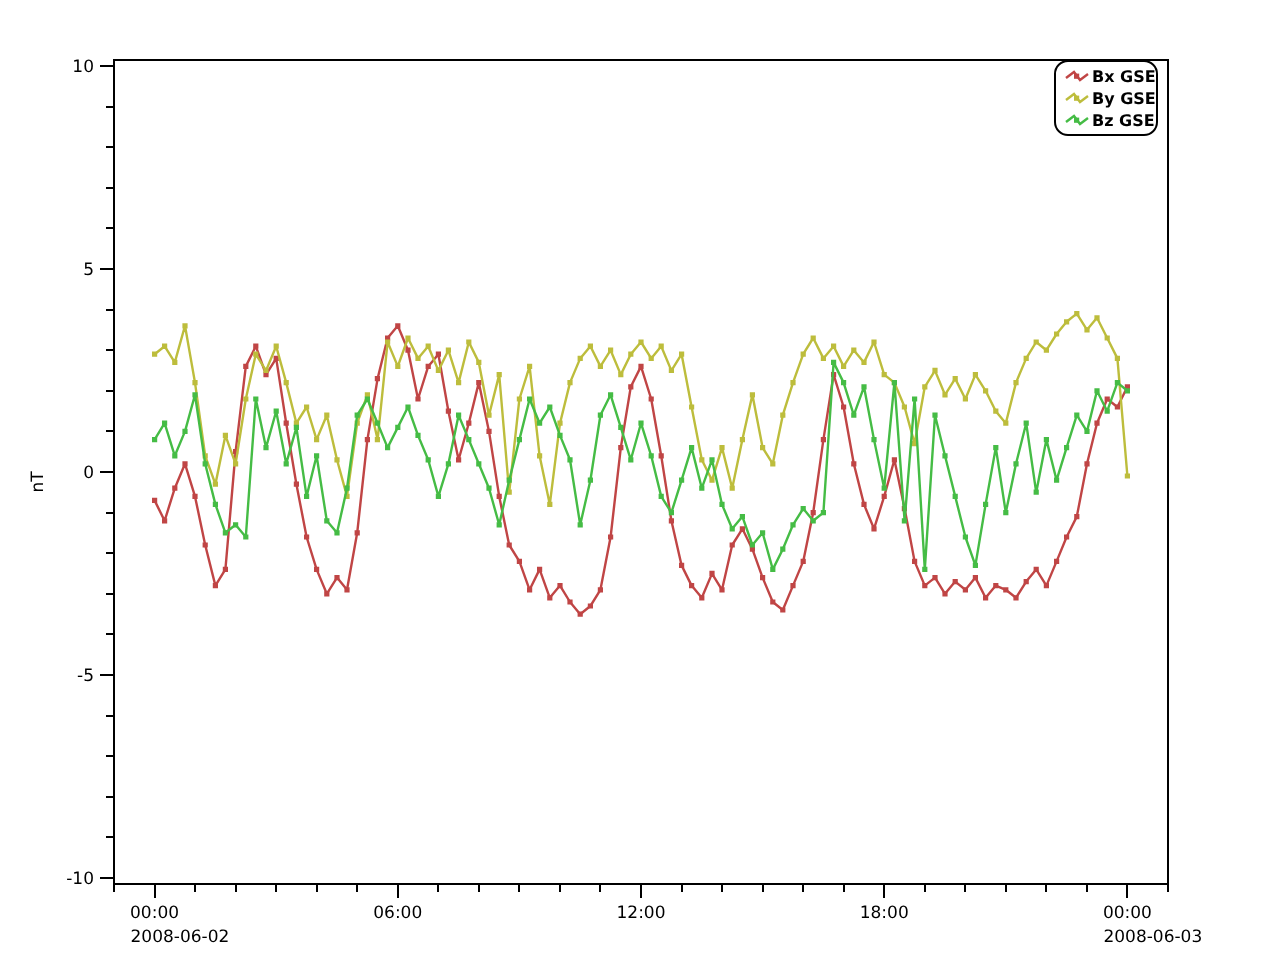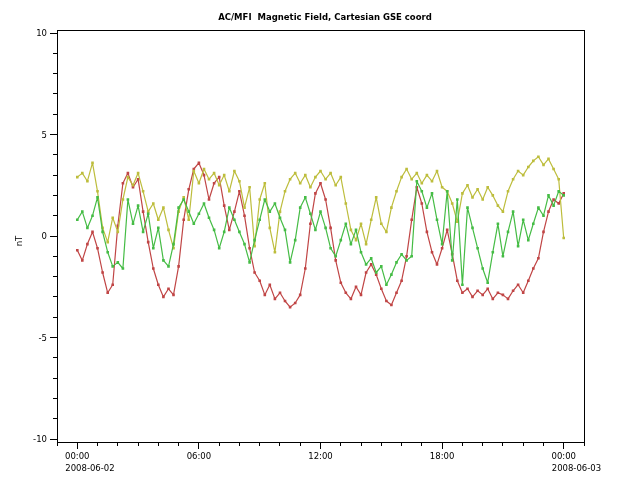--- a/index.html
+++ b/index.html
@@ -16,21 +16,20 @@
               display:flex;flex-direction:column;justify-content:center;
               padding:1px 0 1px 4px;box-sizing:border-box;}
   .legend-row{display:flex;align-items:center;height:11px;}
   .legend-row svg{position:static;flex:0 0 auto;}
   .legend-label{font-size:8px;font-weight:bold;line-height:9px;margin-left:1px;white-space:pre;}
 </style>
 </head>
 <body>
 
 <div class="screen">
-  <div class="plot-title">AC/MFI  Magnetic Field, Cartesian GSE coord</div>
   <div class="y-axis-label">nT</div>
 
   <svg id="plot" width="640" height="480">
       <g stroke="#000000" stroke-width="1" shape-rendering="crispEdges">
         <rect x="57" y="30" width="527" height="412" fill="none"></rect>
       </g>
       <g stroke="#000000" stroke-width="1" shape-rendering="crispEdges">
         <line x1="50" y1="439" x2="57" y2="439"></line>
         <line x1="53" y1="418.70000000000005" x2="57" y2="418.70000000000005"></line>
         <line x1="53" y1="398.4" x2="57" y2="398.4"></line>
@@ -101,13 +100,36 @@
       <g>
         <polyline points="77.3,177.1 82.3,173.1 87.4,181.2 92.5,162.9 97.5,191.3 102.6,227.9 107.7,242.1 112.7,217.7 117.8,231.9 122.9,199.5 127.9,177.1 133.0,185.3 138.1,173.1 143.1,191.3 148.2,211.6 153.3,203.5 158.3,219.8 163.4,207.6 168.5,229.9 173.5,248.2 178.6,211.6 183.7,197.4 188.8,219.8 193.8,171.0 198.9,183.2 204.0,169.0 209.0,179.2 214.1,173.1 219.2,185.3 224.2,175.1 229.3,191.3 234.4,171.0 239.4,181.2 244.5,207.6 249.6,187.3 254.6,246.2 259.7,199.5 264.8,183.2 269.8,227.9 274.9,252.2 280.0,211.6 285.0,191.3 290.1,179.2 295.2,173.1 300.2,183.2 305.3,175.1 310.4,187.3 315.4,177.1 320.5,171.0 325.6,179.2 330.6,173.1 335.7,185.3 340.8,177.1 345.8,203.5 350.9,229.9 356.0,240.1 361.0,223.8 366.1,244.1 371.2,219.8 376.2,197.4 381.3,223.8 386.4,231.9 391.4,207.6 396.5,191.3 401.6,177.1 406.6,169.0 411.7,179.2 416.8,173.1 421.8,183.2 426.9,175.1 432.0,181.2 437.0,171.0 442.1,187.3 447.2,191.3 452.3,203.5 457.3,221.8 462.4,193.4 467.5,185.3 472.5,197.4 477.6,189.3 482.7,199.5 487.7,187.3 492.8,195.4 497.9,205.6 502.9,211.6 508.0,191.3 513.1,179.2 518.1,171.0 523.2,175.1 528.3,167.0 533.3,160.9 538.4,156.8 543.5,164.9 548.5,158.9 553.6,169.0 558.7,179.2 563.7,238.0" fill="none" stroke="#bdbd3c" stroke-width="1.2" stroke-linejoin="round"></polyline>
         <path d="M76.0 175.8h2.6v2.6h-2.6ZM81.0 171.8h2.6v2.6h-2.6ZM86.1 179.9h2.6v2.6h-2.6ZM91.2 161.6h2.6v2.6h-2.6ZM96.2 190.0h2.6v2.6h-2.6ZM101.3 226.6h2.6v2.6h-2.6ZM106.4 240.8h2.6v2.6h-2.6ZM111.4 216.4h2.6v2.6h-2.6ZM116.5 230.6h2.6v2.6h-2.6ZM121.6 198.2h2.6v2.6h-2.6ZM126.6 175.8h2.6v2.6h-2.6ZM131.7 183.9h2.6v2.6h-2.6ZM136.8 171.8h2.6v2.6h-2.6ZM141.8 190.0h2.6v2.6h-2.6ZM146.9 210.3h2.6v2.6h-2.6ZM152.0 202.2h2.6v2.6h-2.6ZM157.0 218.5h2.6v2.6h-2.6ZM162.1 206.3h2.6v2.6h-2.6ZM167.2 228.6h2.6v2.6h-2.6ZM172.2 246.9h2.6v2.6h-2.6ZM177.3 210.3h2.6v2.6h-2.6ZM182.4 196.1h2.6v2.6h-2.6ZM187.4 218.5h2.6v2.6h-2.6ZM192.5 169.7h2.6v2.6h-2.6ZM197.6 181.9h2.6v2.6h-2.6ZM202.7 167.7h2.6v2.6h-2.6ZM207.7 177.9h2.6v2.6h-2.6ZM212.8 171.8h2.6v2.6h-2.6ZM217.9 183.9h2.6v2.6h-2.6ZM222.9 173.8h2.6v2.6h-2.6ZM228.0 190.0h2.6v2.6h-2.6ZM233.1 169.7h2.6v2.6h-2.6ZM238.1 179.9h2.6v2.6h-2.6ZM243.2 206.3h2.6v2.6h-2.6ZM248.3 186.0h2.6v2.6h-2.6ZM253.3 244.8h2.6v2.6h-2.6ZM258.4 198.2h2.6v2.6h-2.6ZM263.5 181.9h2.6v2.6h-2.6ZM268.5 226.6h2.6v2.6h-2.6ZM273.6 250.9h2.6v2.6h-2.6ZM278.7 210.3h2.6v2.6h-2.6ZM283.7 190.0h2.6v2.6h-2.6ZM288.8 177.9h2.6v2.6h-2.6ZM293.9 171.8h2.6v2.6h-2.6ZM298.9 181.9h2.6v2.6h-2.6ZM304.0 173.8h2.6v2.6h-2.6ZM309.1 186.0h2.6v2.6h-2.6ZM314.1 175.8h2.6v2.6h-2.6ZM319.2 169.7h2.6v2.6h-2.6ZM324.3 177.9h2.6v2.6h-2.6ZM329.3 171.8h2.6v2.6h-2.6ZM334.4 183.9h2.6v2.6h-2.6ZM339.5 175.8h2.6v2.6h-2.6ZM344.5 202.2h2.6v2.6h-2.6ZM349.6 228.6h2.6v2.6h-2.6ZM354.7 238.8h2.6v2.6h-2.6ZM359.7 222.5h2.6v2.6h-2.6ZM364.8 242.8h2.6v2.6h-2.6ZM369.9 218.5h2.6v2.6h-2.6ZM374.9 196.1h2.6v2.6h-2.6ZM380.0 222.5h2.6v2.6h-2.6ZM385.1 230.6h2.6v2.6h-2.6ZM390.1 206.3h2.6v2.6h-2.6ZM395.2 190.0h2.6v2.6h-2.6ZM400.3 175.8h2.6v2.6h-2.6ZM405.3 167.7h2.6v2.6h-2.6ZM410.4 177.9h2.6v2.6h-2.6ZM415.5 171.8h2.6v2.6h-2.6ZM420.5 181.9h2.6v2.6h-2.6ZM425.6 173.8h2.6v2.6h-2.6ZM430.7 179.9h2.6v2.6h-2.6ZM435.7 169.7h2.6v2.6h-2.6ZM440.8 186.0h2.6v2.6h-2.6ZM445.9 190.0h2.6v2.6h-2.6ZM450.9 202.2h2.6v2.6h-2.6ZM456.0 220.5h2.6v2.6h-2.6ZM461.1 192.1h2.6v2.6h-2.6ZM466.2 183.9h2.6v2.6h-2.6ZM471.2 196.1h2.6v2.6h-2.6ZM476.3 188.0h2.6v2.6h-2.6ZM481.4 198.2h2.6v2.6h-2.6ZM486.4 186.0h2.6v2.6h-2.6ZM491.5 194.1h2.6v2.6h-2.6ZM496.6 204.3h2.6v2.6h-2.6ZM501.6 210.3h2.6v2.6h-2.6ZM506.7 190.0h2.6v2.6h-2.6ZM511.8 177.9h2.6v2.6h-2.6ZM516.8 169.7h2.6v2.6h-2.6ZM521.9 173.8h2.6v2.6h-2.6ZM527.0 165.7h2.6v2.6h-2.6ZM532.0 159.6h2.6v2.6h-2.6ZM537.1 155.5h2.6v2.6h-2.6ZM542.2 163.6h2.6v2.6h-2.6ZM547.2 157.6h2.6v2.6h-2.6ZM552.3 167.7h2.6v2.6h-2.6ZM557.4 177.9h2.6v2.6h-2.6ZM562.4 236.7h2.6v2.6h-2.6Z" fill="#bdbd3c" stroke="none"></path>
       </g>
       <g>
         <polyline points="77.3,219.8 82.3,211.6 87.4,227.9 92.5,215.7 97.5,197.4 102.6,231.9 107.7,252.2 112.7,266.4 117.8,262.4 122.9,268.5 127.9,199.5 133.0,223.8 138.1,205.6 143.1,231.9 148.2,213.7 153.3,248.2 158.3,227.9 163.4,260.4 168.5,266.4 173.5,244.1 178.6,207.6 183.7,199.5 188.8,211.6 193.8,223.8 198.9,213.7 204.0,203.5 209.0,217.7 214.1,229.9 219.2,248.2 224.2,231.9 229.3,207.6 234.4,219.8 239.4,231.9 244.5,244.1 249.6,262.4 254.6,240.1 259.7,219.8 264.8,199.5 269.8,211.6 274.9,203.5 280.0,217.7 285.0,229.9 290.1,262.4 295.2,240.1 300.2,207.6 305.3,197.4 310.4,213.7 315.4,229.9 320.5,211.6 325.6,227.9 330.6,248.2 335.7,256.3 340.8,240.1 345.8,223.8 350.9,244.1 356.0,229.9 361.0,252.2 366.1,264.4 371.2,258.3 376.2,272.5 381.3,266.4 386.4,284.7 391.4,274.6 396.5,262.4 401.6,254.3 406.6,260.4 411.7,256.3 416.8,181.2 421.8,191.3 426.9,207.6 432.0,193.4 437.0,219.8 442.1,244.1 447.2,191.3 452.3,260.4 457.3,199.5 462.4,284.7 467.5,207.6 472.5,227.9 477.6,248.2 482.7,268.5 487.7,282.7 492.8,252.2 497.9,223.8 502.9,256.3 508.0,231.9 513.1,211.6 518.1,246.2 523.2,219.8 528.3,240.1 533.3,223.8 538.4,207.6 543.5,215.7 548.5,195.4 553.6,205.6 558.7,191.3 563.7,195.4" fill="none" stroke="#45bc45" stroke-width="1.2" stroke-linejoin="round"></polyline>
         <path d="M76.0 218.5h2.6v2.6h-2.6ZM81.0 210.3h2.6v2.6h-2.6ZM86.1 226.6h2.6v2.6h-2.6ZM91.2 214.4h2.6v2.6h-2.6ZM96.2 196.1h2.6v2.6h-2.6ZM101.3 230.6h2.6v2.6h-2.6ZM106.4 250.9h2.6v2.6h-2.6ZM111.4 265.1h2.6v2.6h-2.6ZM116.5 261.1h2.6v2.6h-2.6ZM121.6 267.2h2.6v2.6h-2.6ZM126.6 198.2h2.6v2.6h-2.6ZM131.7 222.5h2.6v2.6h-2.6ZM136.8 204.3h2.6v2.6h-2.6ZM141.8 230.6h2.6v2.6h-2.6ZM146.9 212.4h2.6v2.6h-2.6ZM152.0 246.9h2.6v2.6h-2.6ZM157.0 226.6h2.6v2.6h-2.6ZM162.1 259.1h2.6v2.6h-2.6ZM167.2 265.1h2.6v2.6h-2.6ZM172.2 242.8h2.6v2.6h-2.6ZM177.3 206.3h2.6v2.6h-2.6ZM182.4 198.2h2.6v2.6h-2.6ZM187.4 210.3h2.6v2.6h-2.6ZM192.5 222.5h2.6v2.6h-2.6ZM197.6 212.4h2.6v2.6h-2.6ZM202.7 202.2h2.6v2.6h-2.6ZM207.7 216.4h2.6v2.6h-2.6ZM212.8 228.6h2.6v2.6h-2.6ZM217.9 246.9h2.6v2.6h-2.6ZM222.9 230.6h2.6v2.6h-2.6ZM228.0 206.3h2.6v2.6h-2.6ZM233.1 218.5h2.6v2.6h-2.6ZM238.1 230.6h2.6v2.6h-2.6ZM243.2 242.8h2.6v2.6h-2.6ZM248.3 261.1h2.6v2.6h-2.6ZM253.3 238.8h2.6v2.6h-2.6ZM258.4 218.5h2.6v2.6h-2.6ZM263.5 198.2h2.6v2.6h-2.6ZM268.5 210.3h2.6v2.6h-2.6ZM273.6 202.2h2.6v2.6h-2.6ZM278.7 216.4h2.6v2.6h-2.6ZM283.7 228.6h2.6v2.6h-2.6ZM288.8 261.1h2.6v2.6h-2.6ZM293.9 238.8h2.6v2.6h-2.6ZM298.9 206.3h2.6v2.6h-2.6ZM304.0 196.1h2.6v2.6h-2.6ZM309.1 212.4h2.6v2.6h-2.6ZM314.1 228.6h2.6v2.6h-2.6ZM319.2 210.3h2.6v2.6h-2.6ZM324.3 226.6h2.6v2.6h-2.6ZM329.3 246.9h2.6v2.6h-2.6ZM334.4 255.0h2.6v2.6h-2.6ZM339.5 238.8h2.6v2.6h-2.6ZM344.5 222.5h2.6v2.6h-2.6ZM349.6 242.8h2.6v2.6h-2.6ZM354.7 228.6h2.6v2.6h-2.6ZM359.7 250.9h2.6v2.6h-2.6ZM364.8 263.1h2.6v2.6h-2.6ZM369.9 257.0h2.6v2.6h-2.6ZM374.9 271.2h2.6v2.6h-2.6ZM380.0 265.1h2.6v2.6h-2.6ZM385.1 283.4h2.6v2.6h-2.6ZM390.1 273.3h2.6v2.6h-2.6ZM395.2 261.1h2.6v2.6h-2.6ZM400.3 253.0h2.6v2.6h-2.6ZM405.3 259.1h2.6v2.6h-2.6ZM410.4 255.0h2.6v2.6h-2.6ZM415.5 179.9h2.6v2.6h-2.6ZM420.5 190.0h2.6v2.6h-2.6ZM425.6 206.3h2.6v2.6h-2.6ZM430.7 192.1h2.6v2.6h-2.6ZM435.7 218.5h2.6v2.6h-2.6ZM440.8 242.8h2.6v2.6h-2.6ZM445.9 190.0h2.6v2.6h-2.6ZM450.9 259.1h2.6v2.6h-2.6ZM456.0 198.2h2.6v2.6h-2.6ZM461.1 283.4h2.6v2.6h-2.6ZM466.2 206.3h2.6v2.6h-2.6ZM471.2 226.6h2.6v2.6h-2.6ZM476.3 246.9h2.6v2.6h-2.6ZM481.4 267.2h2.6v2.6h-2.6ZM486.4 281.4h2.6v2.6h-2.6ZM491.5 250.9h2.6v2.6h-2.6ZM496.6 222.5h2.6v2.6h-2.6ZM501.6 255.0h2.6v2.6h-2.6ZM506.7 230.6h2.6v2.6h-2.6ZM511.8 210.3h2.6v2.6h-2.6ZM516.8 244.8h2.6v2.6h-2.6ZM521.9 218.5h2.6v2.6h-2.6ZM527.0 238.8h2.6v2.6h-2.6ZM532.0 222.5h2.6v2.6h-2.6ZM537.1 206.3h2.6v2.6h-2.6ZM542.2 214.4h2.6v2.6h-2.6ZM547.2 194.1h2.6v2.6h-2.6ZM552.3 204.3h2.6v2.6h-2.6ZM557.4 190.0h2.6v2.6h-2.6ZM562.4 194.1h2.6v2.6h-2.6Z" fill="#45bc45" stroke="none"></path>
       </g>
     </svg>
 
+  <div class="legend-box">
+    <div class="legend-row">
+      <svg width="13" height="9">
+        <polyline class="lm-line" points="1,5 5,2 8,6 12,3" fill="none" stroke-width="1.2" stroke="#c04545"></polyline>
+        <rect class="lm-dot" x="5" y="2.8" width="2.6" height="2.6" fill="#c04545"></rect>
+      </svg>
+      <span class="legend-label">Bx GSE</span>
+    </div>
+    <div class="legend-row">
+      <svg width="13" height="9">
+        <polyline class="lm-line" points="1,5 5,2 8,6 12,3" fill="none" stroke-width="1.2" stroke="#bdbd3c"></polyline>
+        <rect class="lm-dot" x="5" y="2.8" width="2.6" height="2.6" fill="#bdbd3c"></rect>
+      </svg>
+      <span class="legend-label">By GSE</span>
+    </div>
+    <div class="legend-row">
+      <svg width="13" height="9">
+        <polyline class="lm-line" points="1,5 5,2 8,6 12,3" fill="none" stroke-width="1.2" stroke="#45bc45"></polyline>
+        <rect class="lm-dot" x="5" y="2.8" width="2.6" height="2.6" fill="#45bc45"></rect>
+      </svg>
+      <span class="legend-label">Bz GSE</span>
+    </div>
+  </div>
 </div>
 
 </body></html>

